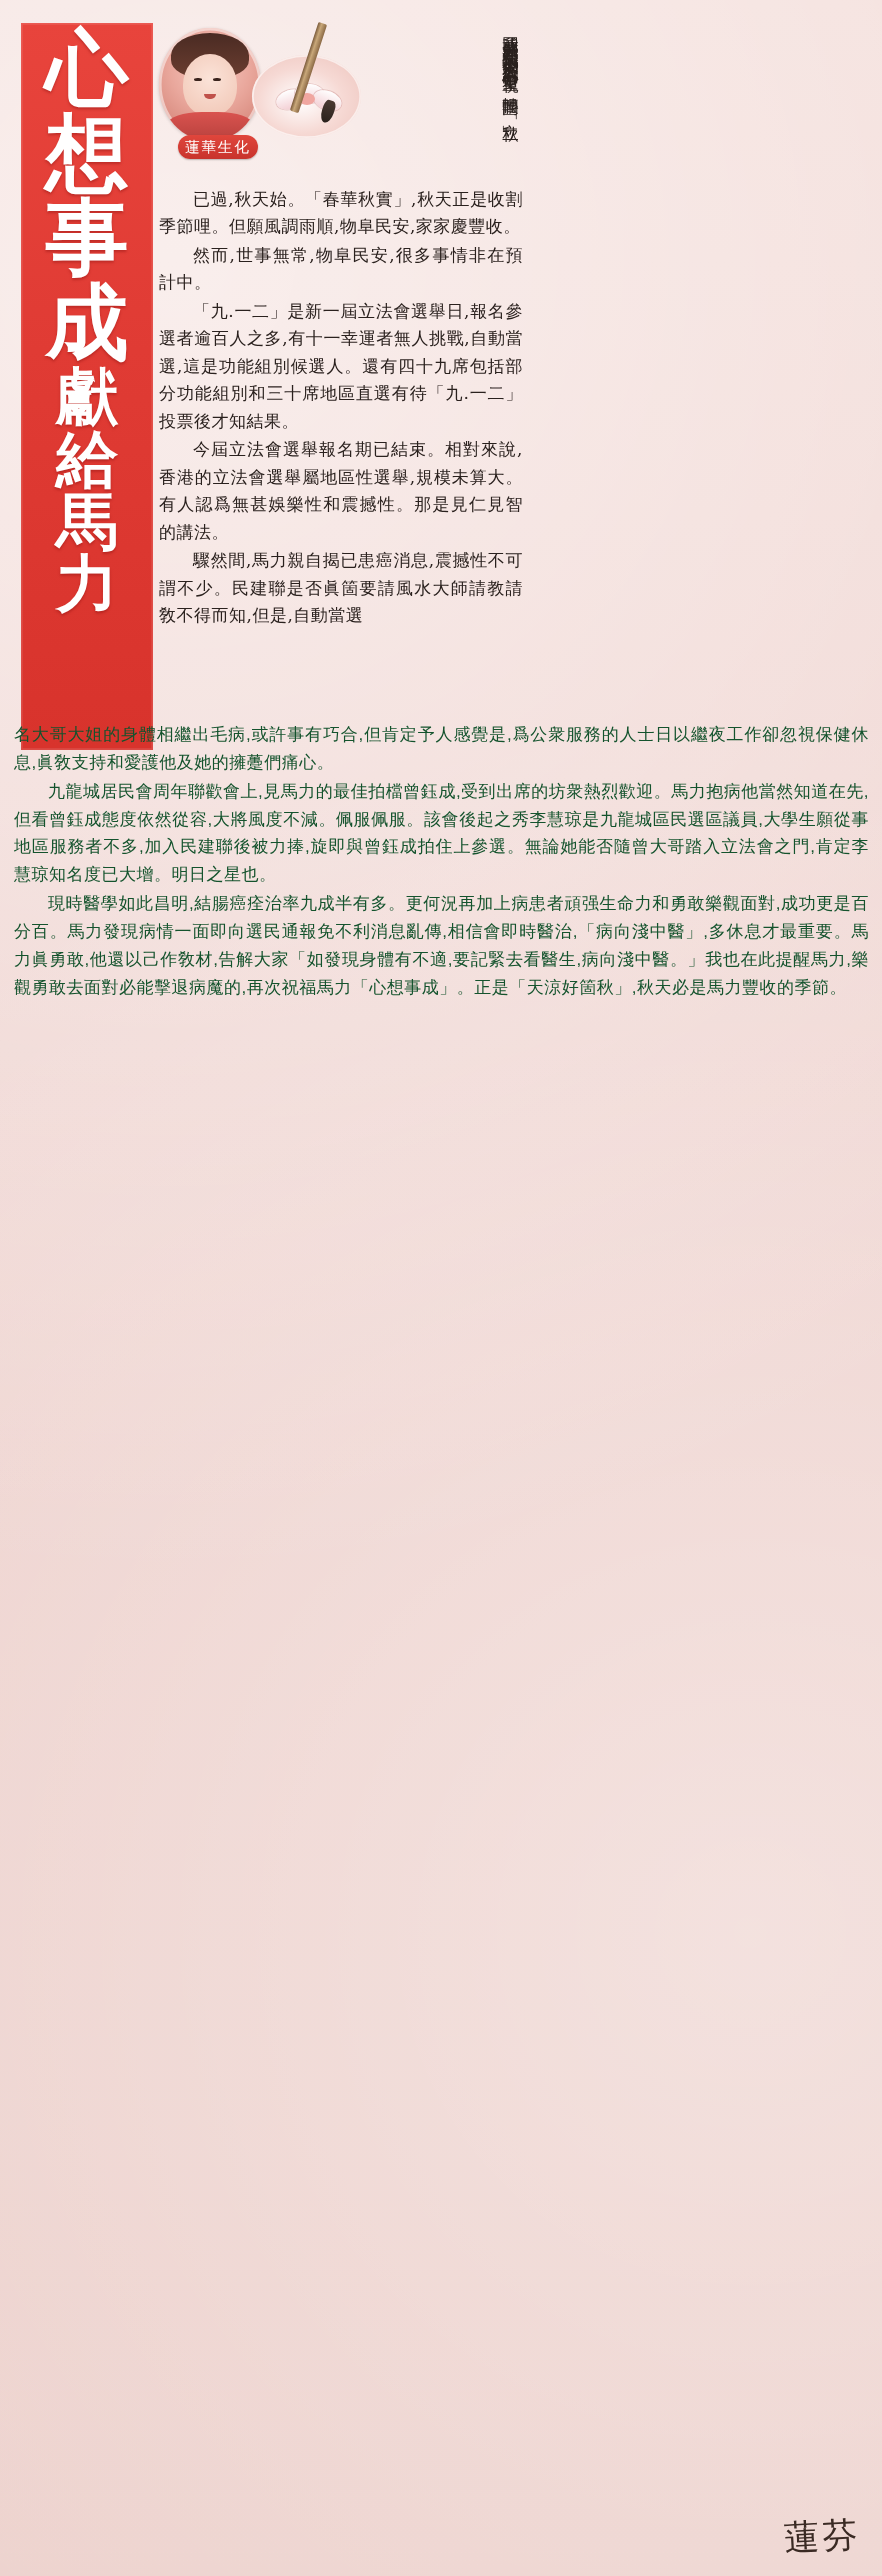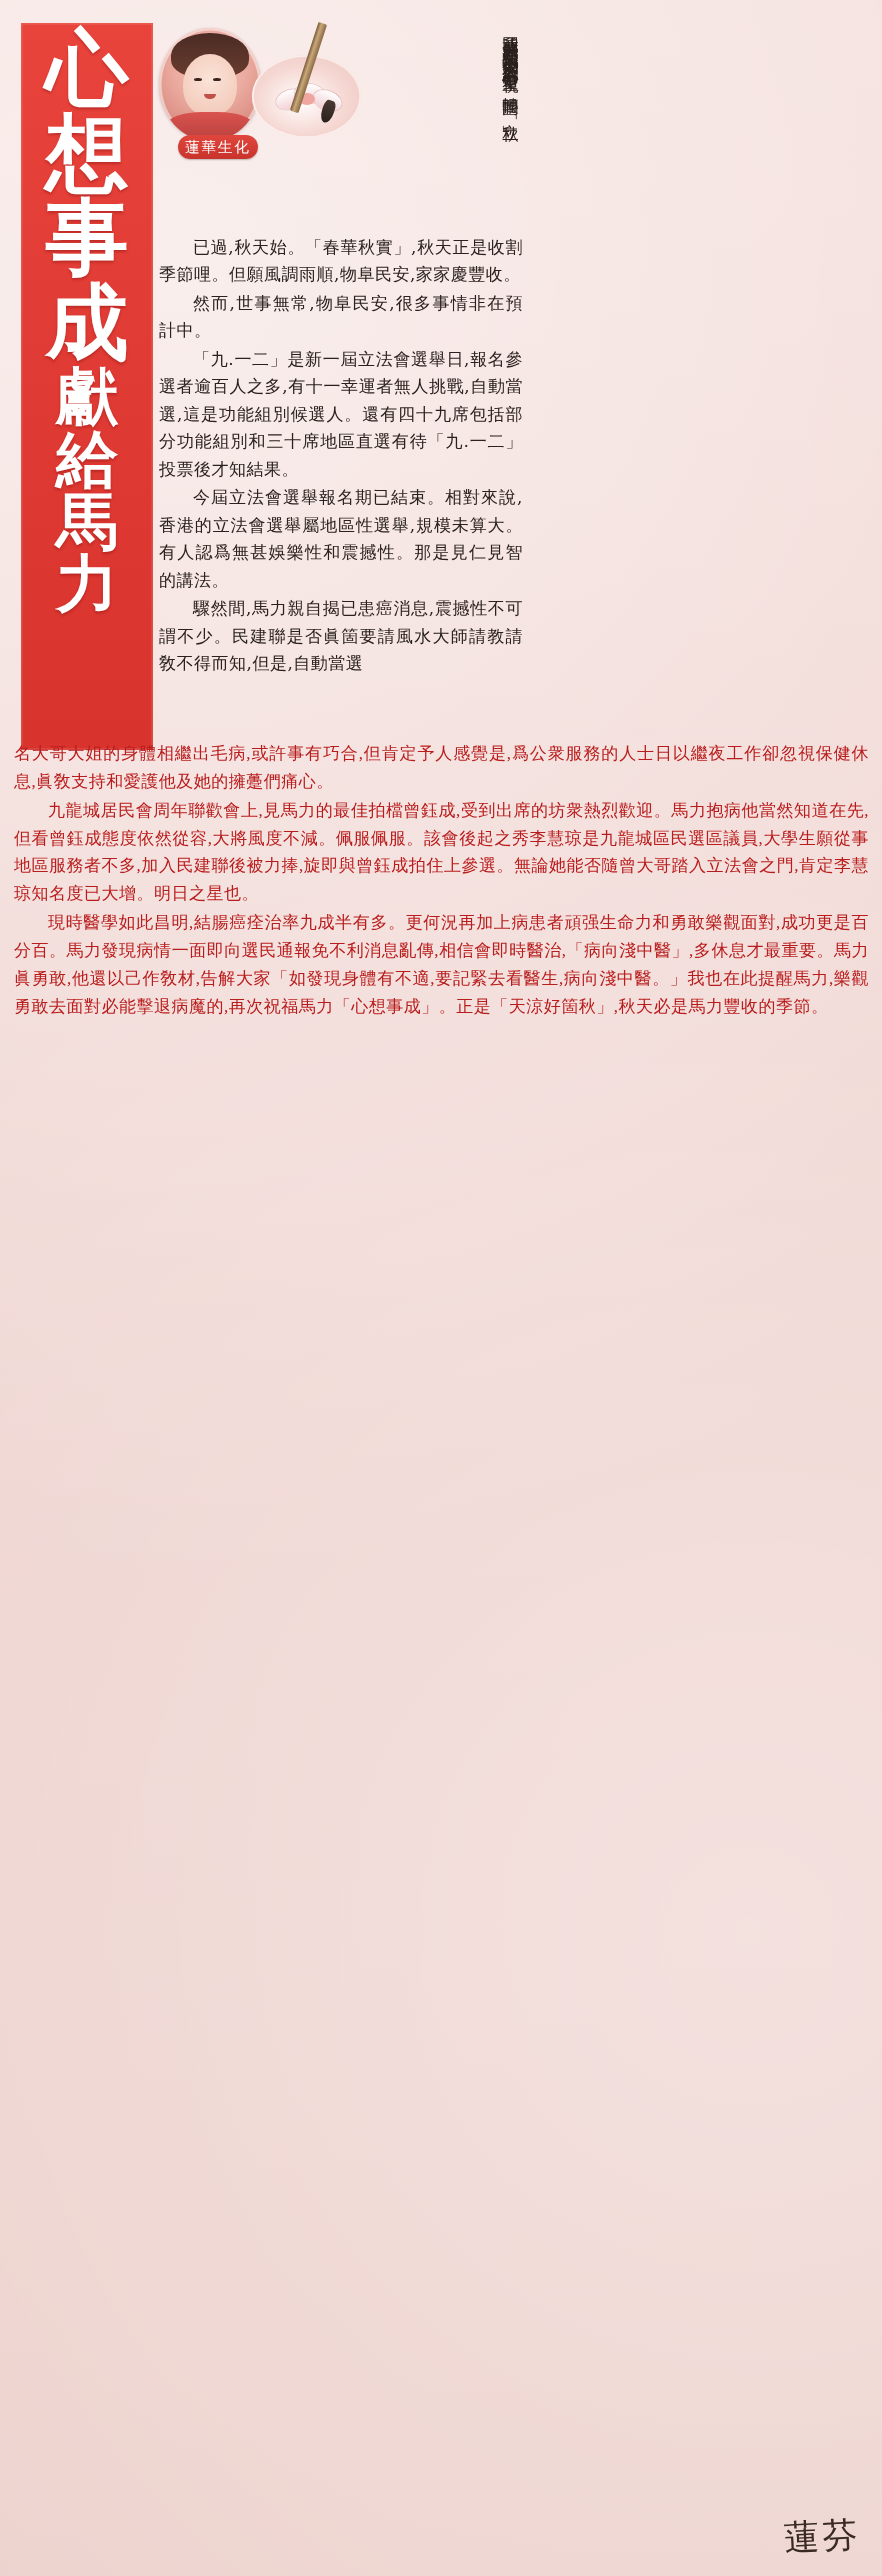--- a/index.html
+++ b/index.html
@@ -191,36 +191,35 @@
     position: absolute;
     left: 145px;
     top: 170px;
     width: 364px;
     font-family: "DejaVu Serif", serif;
     font-size: 17px;
     line-height: 1.62;
     letter-spacing: 0.5px;
     text-align: justify;
     color: #2a211e;
-    margin-top: 48px;
   }
   .body-right p { margin: 0 0 0.9px 0; text-indent: 2em; }
 
   
   .body-full {
     position: absolute;
     left: 14px;
     right: 14px;
-    top: 740px;
-    font-family: Liberation Serif, serif;
+    top: 721px;
+    font-family: Liberation Sans, sans-serif;
     font-size: 17px;
     line-height: 1.64;
     letter-spacing: 0.5px;
     text-align: justify;
-    color: #b91c1c;
+    color: #14532d;
   }
   .body-full p { margin: 0 0 0.9px 0; text-indent: 2em; }
   .body-full p.cont { text-indent: 0; }
 
   
   .signature {
     position: absolute;
     right: 22.5px;
     bottom: 15.6px;
     font-family: "DejaVu Serif", serif;

